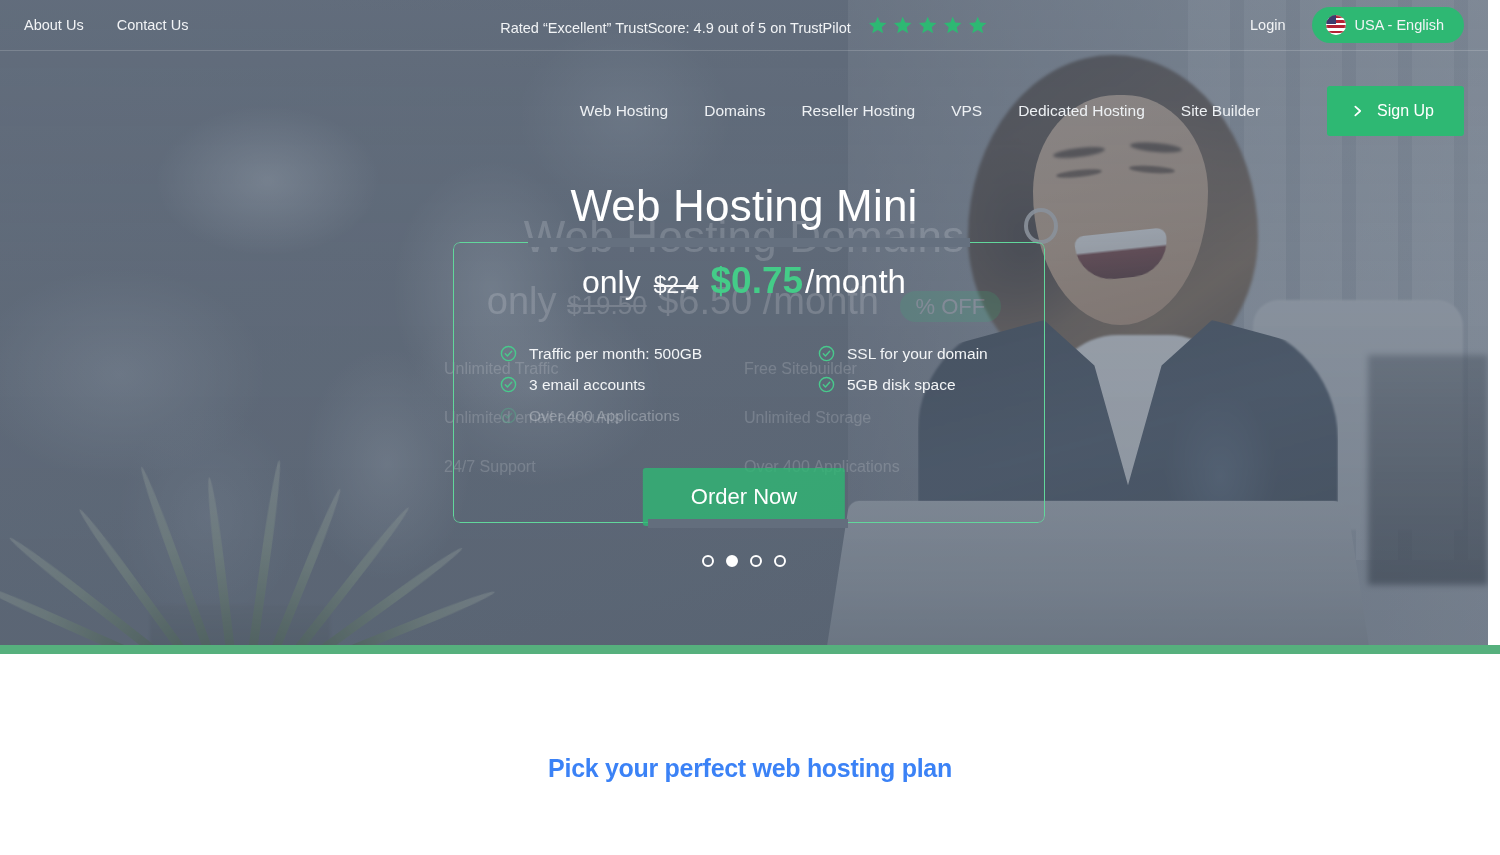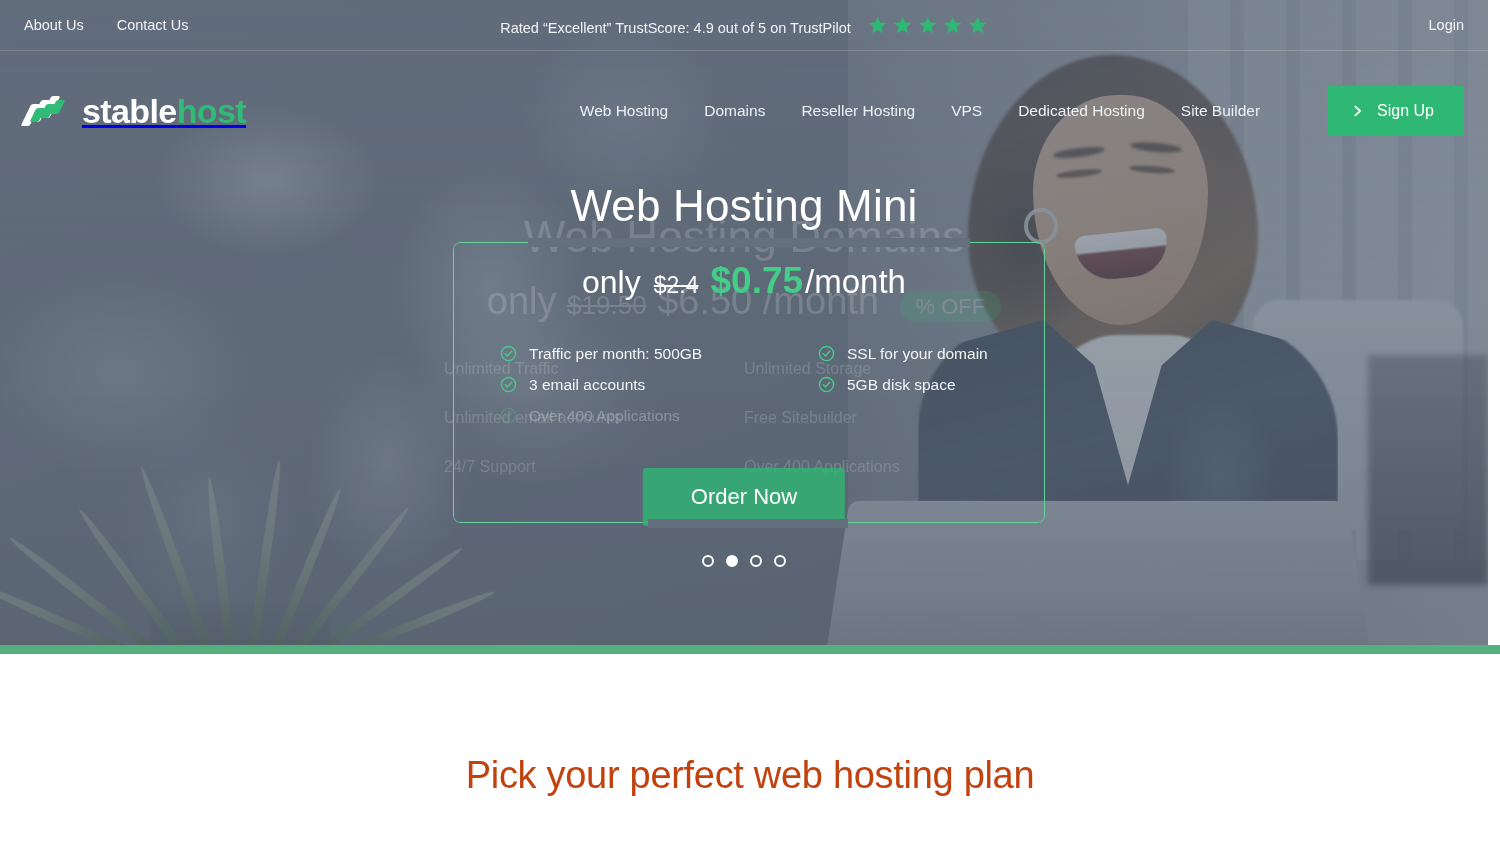--- a/index.html
+++ b/index.html
@@ -319,21 +319,21 @@
   .dot.active { background:#ffffff; }
 
   
   .green-band { width:1500px; height:9px; background:#56b07d; }
   .plans-section {
     width:1500px; height:201px; background:#fff;
     display:flex; align-items:flex-start; justify-content:center;
     padding-top:100px;
   }
   .plans-title {
-    font-size:38px; font-weight:400; color:#c2410c; letter-spacing:-.3px;
+    font-size:25px; font-weight:700; color:#3b82f6; letter-spacing:-.3px;
   }
 </style>
 </head>
 <body>
 
 <section class="hero">
 
   <div class="hero-bg">
     <div class="bg-wall"></div>
     <div class="bg-wall-mirror"></div>
@@ -394,37 +394,28 @@
             <path d="M12 2l2.9 6.6 7.1.6-5.4 4.7 1.6 7L12 17.2 5.8 20.9l1.6-7L2 9.2l7.1-.6z"></path>
           </svg>
         <svg class="star" viewBox="0 0 24 24" fill="currentColor">
             <path d="M12 2l2.9 6.6 7.1.6-5.4 4.7 1.6 7L12 17.2 5.8 20.9l1.6-7L2 9.2l7.1-.6z"></path>
           </svg>
       </span>
     </div>
 
     <div class="topbar-right">
       <a href="#" class="login-link">Login</a>
+      <button class="lang-pill">
+        <span class="flag-ico"></span>
+        <span>USA - English</span>
+      </button>
     </div>
   </div>
 
   <div class="mainnav">
-    <a href="#" class="logo">
-      <span class="logo-mark">
-        <span class="slash" style="left:2px;  top:13px; background:#ffffff;"></span>
-        <span class="slash" style="left:12px; top:9px;  background:#ffffff;"></span>
-        <span class="slash" style="left:22px; top:5px;  background:#ffffff;"></span>
-        <span class="slash" style="left:9px;  top:17px; background:#31bb76; height:14px;"></span>
-        <span class="slash" style="left:19px; top:13px; background:#31bb76; height:14px;"></span>
-        <span class="slash" style="left:29px; top:9px;  background:#31bb76; height:14px;"></span>
-      </span>
-      <span class="logo-word">
-        <span class="w1">stable</span><span class="w2">host</span>
-      </span>
-    </a>
 
     <nav class="nav-links">
       <a href="#">Web Hosting</a>
       <a href="#">Domains</a>
       <a href="#">Reseller Hosting</a>
       <a href="#">VPS</a>
       <a href="#">Dedicated Hosting</a>
       <a href="#">Site Builder</a>
       <button class="signup-btn">
         <svg class="chev" viewBox="0 0 24 24" fill="none" stroke="currentColor" stroke-width="3.2" stroke-linecap="round" stroke-linejoin="round">
@@ -446,22 +437,22 @@
         <span>/month</span>
         <span class="off">% OFF</span>
       </div>
       <div class="g-feats">
         <div class="g-col">
           <div>Unlimited Traffic</div>
           <div>Unlimited email accounts</div>
           <div>24/7 Support</div>
         </div>
         <div class="g-col">
+          <div>Free Sitebuilder</div>
           <div>Unlimited Storage</div>
-          <div>Free Sitebuilder</div>
           <div>Over 400 Applications</div>
         </div>
       </div>
     </div>
 
     <div class="slide">
 
       <div class="frame"></div>
 
       <div class="gap-strip" style="left:528px; top:58px; width:442px; height:9px; background:rgba(101,112,127,1);"></div>

